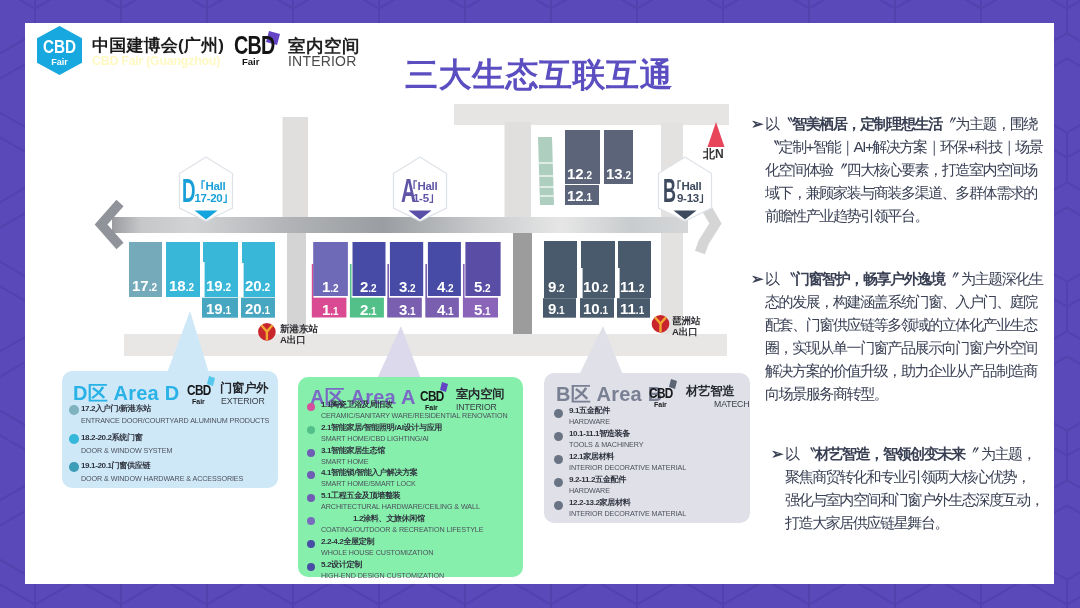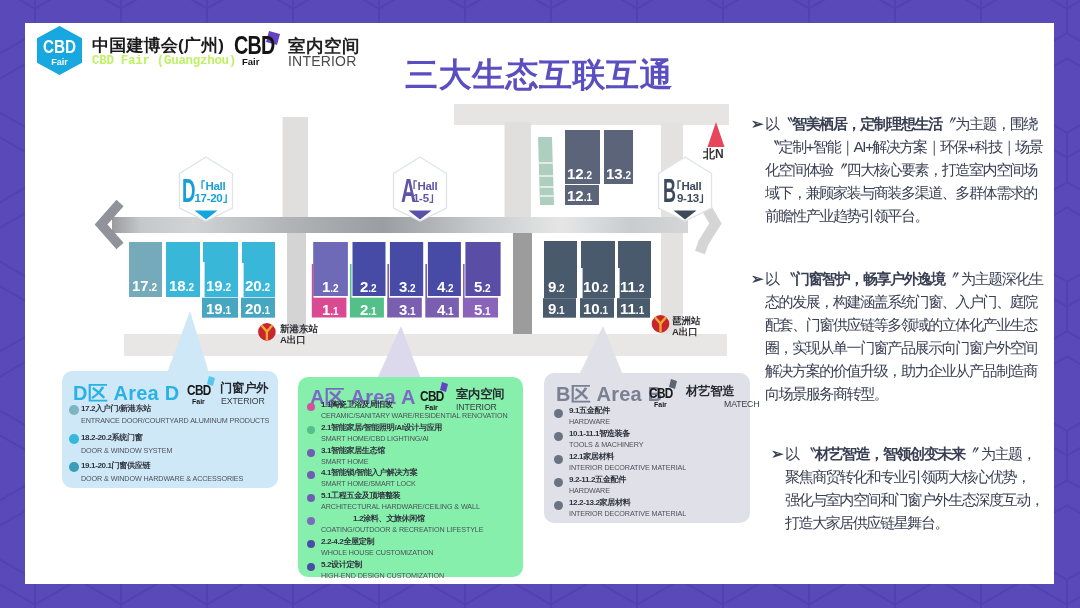--- a/index.html
+++ b/index.html
@@ -39,21 +39,21 @@
 <div class="abs" style="left:25px;top:23px;width:1029px;height:561px;background:#ffffff;"></div>
 
 <svg class="abs" style="left:37px;top:26px" width="45" height="49">
   <polygon points="22.5,0 45,12.2 45,36.8 22.5,49 0,36.8 0,12.2" fill="#16a8df"></polygon>
   <text x="22.5" y="26.5" text-anchor="middle" font-family="Liberation Sans, sans-serif" font-size="19" font-weight="bold" fill="#fff" textLength="33" lengthAdjust="spacingAndGlyphs">CBD</text>
   <text x="22.5" y="38.5" text-anchor="middle" font-family="Liberation Sans, sans-serif" font-size="9" font-weight="bold" fill="#fff">Fair</text>
 </svg>
 
 <div class="abs" style="left:92px;top:34px;font-size:17px;font-weight:bold;color:#1a1a1a;letter-spacing:0.2px;">中国建博会(广州)</div>
 
-<div class="abs" style="left:92px;top:54px;font-size:12.5px;font-weight:bold;color:#bef264;letter-spacing:-0.3px;font-family:Liberation Mono, monospace;">CBD Fair (Guangzhou)</div>
+<div class="abs" style="left:92px;top:54px;font-size:12.5px;font-weight:bold;color:#fef9c3;letter-spacing:-0.3px;">CBD Fair (Guangzhou)</div>
 
 <svg class="abs" style="left:263px;top:29px" width="20" height="20">
   <polygon points="3,13 6,2 17,5 14,16" fill="#6444c4"></polygon>
 </svg>
 
 <div class="abs" style="left:234px;top:30px;font-size:26px;font-weight:bold;color:#141414;letter-spacing:-1px;transform:scaleX(0.76);transform-origin:0 0;">CBD</div>
 
 <div class="abs" style="left:242px;top:56px;font-size:9.5px;font-weight:bold;color:#141414;">Fair</div>
 
 <div class="abs" style="left:288px;top:34px;font-size:17.5px;font-weight:bold;color:#222;letter-spacing:0.5px;">室内空间</div>
@@ -327,21 +327,21 @@
 <div class="lgbox" style="left:544px;top:373px;width:206px;height:150px;background:#dfe0e8;">
 
   <div class="lgtitle" style="left:12px;top:8px;color:#7a8093;">B区 Area B</div>
 
   <svg class="abs" style="left:122px;top:4px" width="14" height="13">
       <polygon points="3,10 5,2 11,4 9,12" fill="#5c6573"></polygon>
     </svg>
   <div class="lgcbd" style="left:105px;top:10.5px;">CBD</div>
   <div class="lgfair" style="left:110px;top:27.5px;">Fair</div>
   <div class="lgcn" style="left:142px;top:10px;">材艺智造</div>
-  <div class="lgen" style="left:156px;top:25.5px;padding-left:24px;">MATECH</div>
+  <div class="lgen" style="left:146px;top:25.5px;padding-left:24px;">MATECH</div>
 
   <div class="dotb" style="left:10px;top:36px;"></div>
   <div class="it" style="left:25px;top:33px;">9.1五金配件</div>
   <div class="en" style="left:25px;top:44px;">HARDWARE</div>
 
   <div class="dotb" style="left:10px;top:59px;"></div>
   <div class="it" style="left:25px;top:56px;">10.1-11.1智造装备</div>
   <div class="en" style="left:25px;top:67px;">TOOLS &amp;  MACHINERY</div>
 
   <div class="dotb" style="left:10px;top:82px;"></div>

